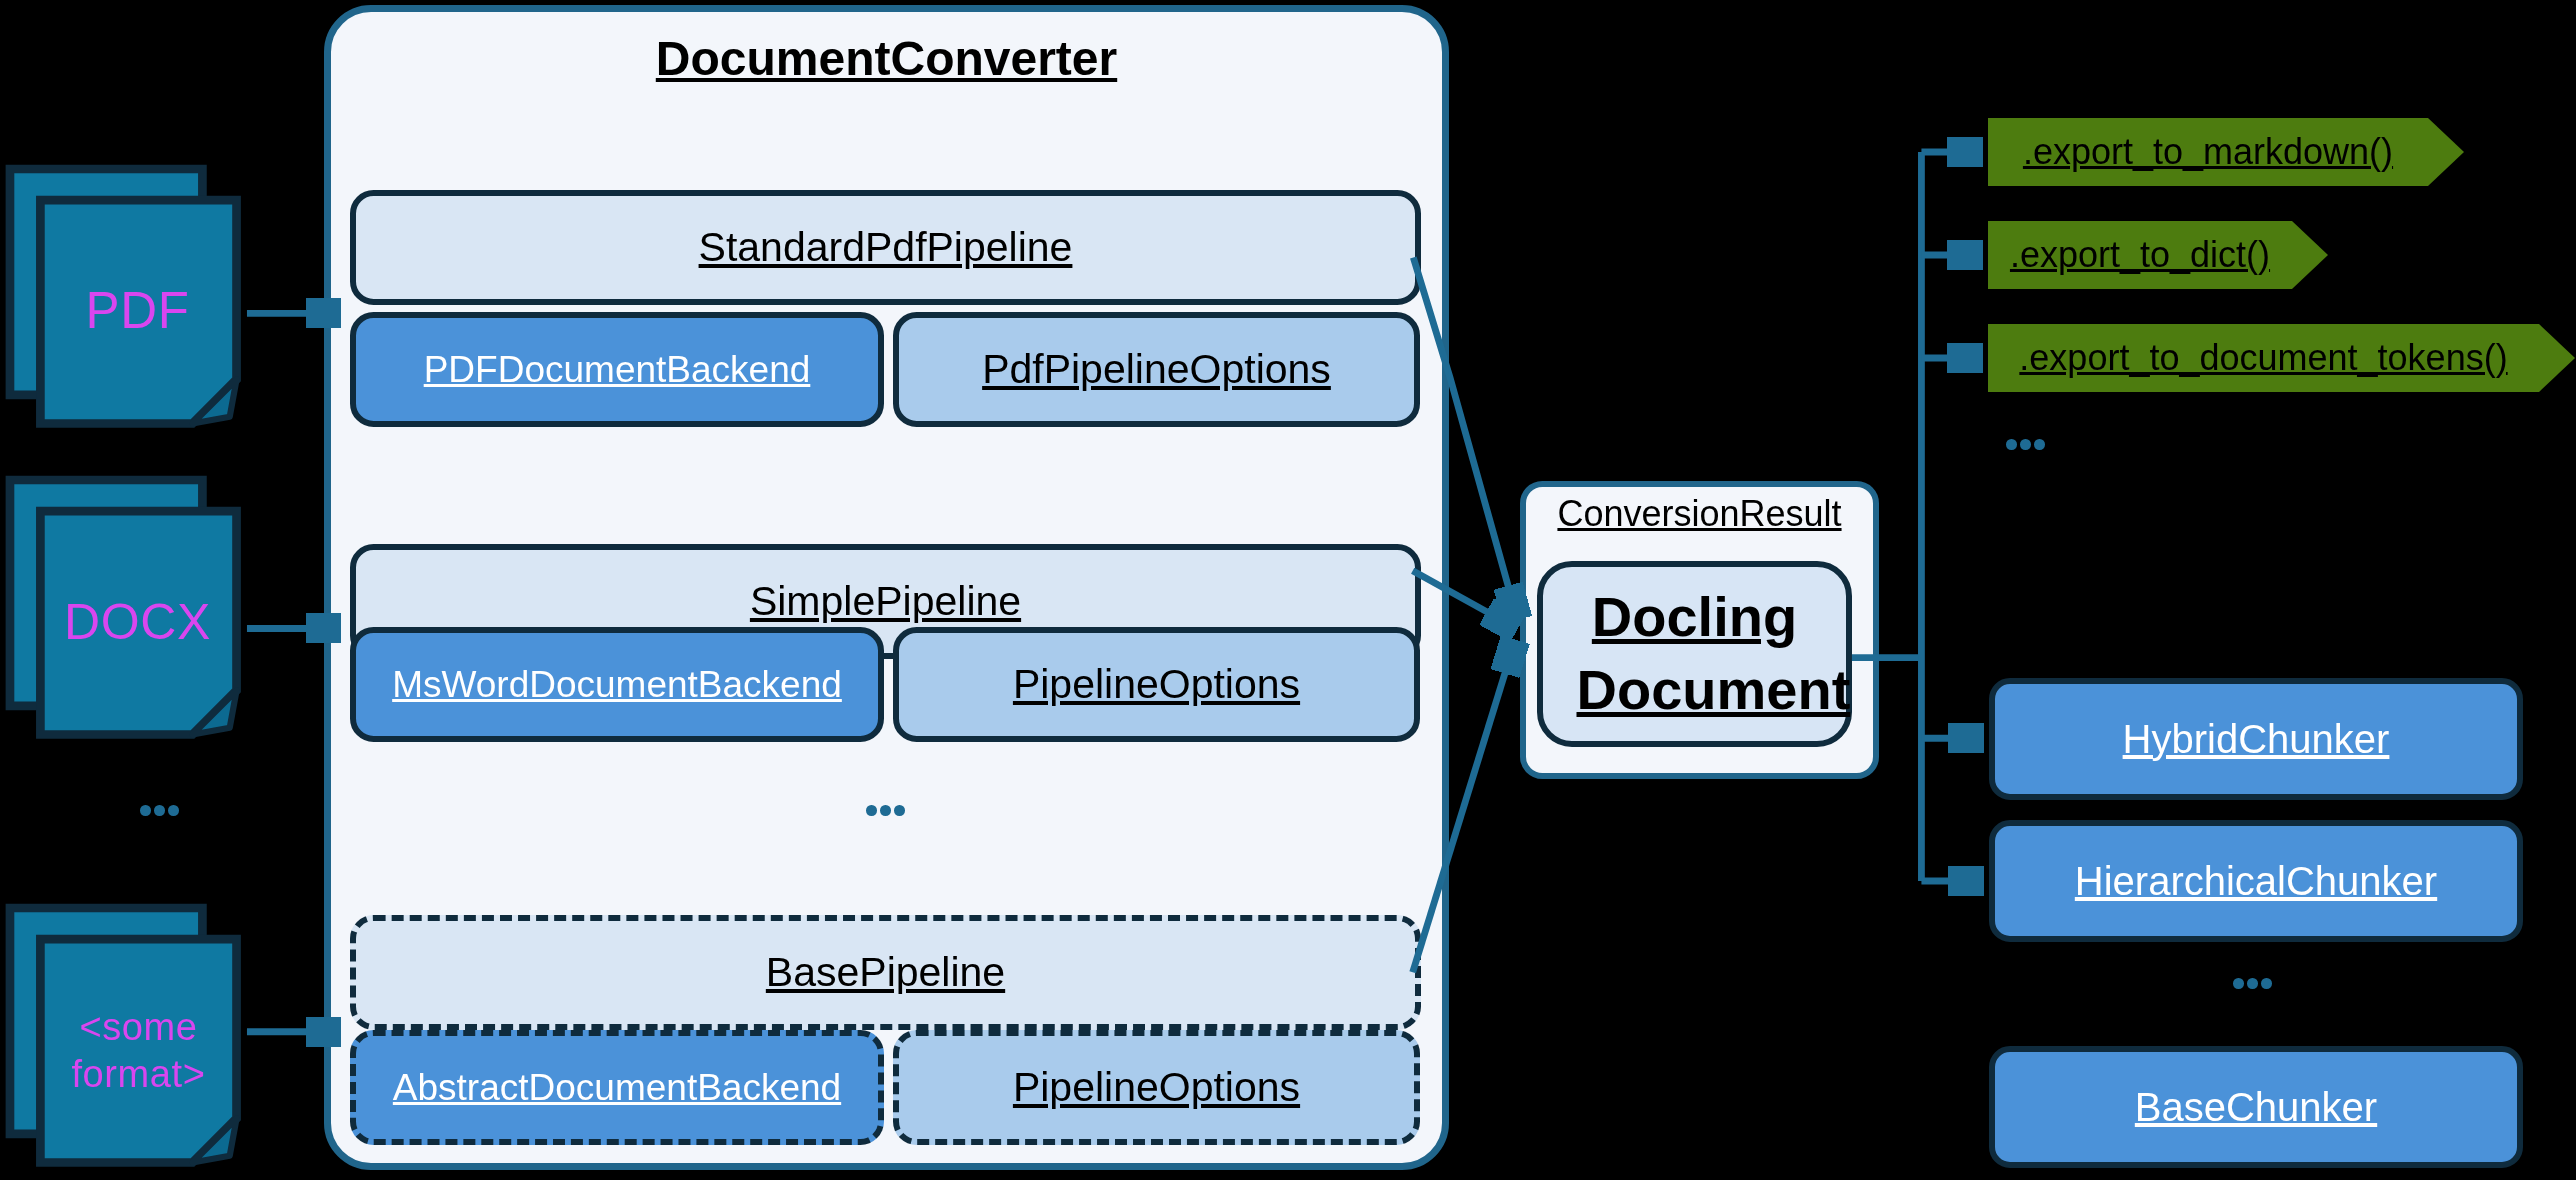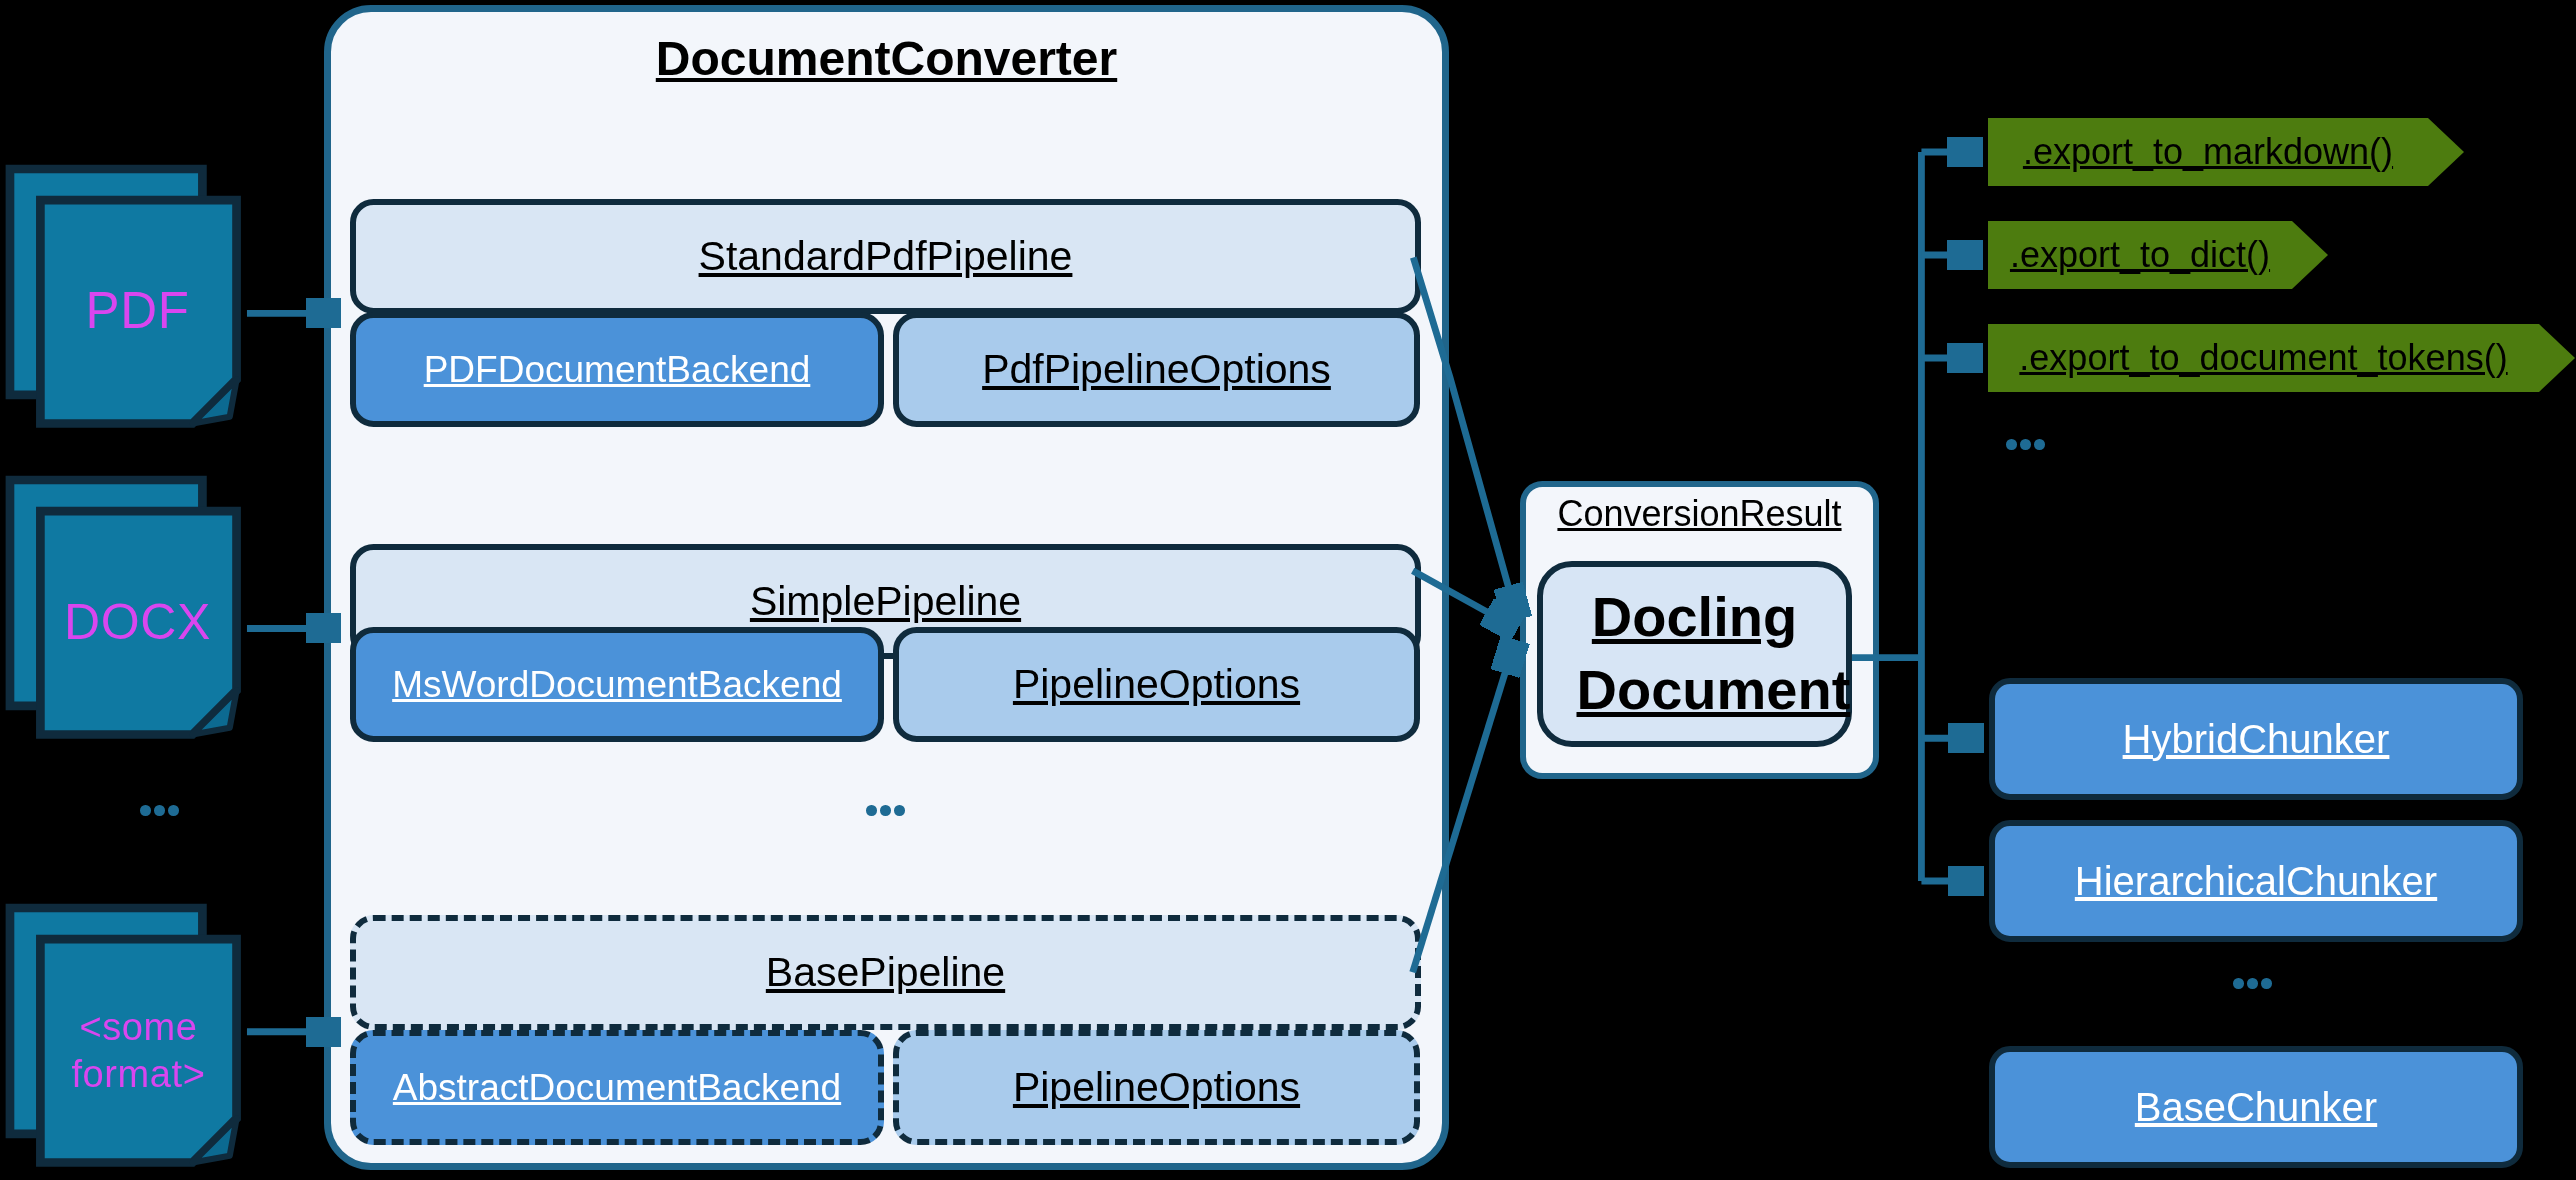--- a/index.html
+++ b/index.html
@@ -97,21 +97,21 @@
       <path d="M8,8 H318 V372 H8 Z" fill="#0f79a2" stroke="#0f2b3d" stroke-width="14"></path>
       <path d="M57,58 H373 V347 L302,418 H57 Z" fill="#0f79a2" stroke="#0f2b3d" stroke-width="14"></path>
       <path d="M302,418 L373,347 L362,407 Z" fill="#0c6a91" stroke="#0f2b3d" stroke-width="10" stroke-linejoin="round"></path>
     </svg>
     <div class="doc-label small center" style="width:155px;left:56px;">&lt;some format&gt;</div>
   </div>
 
   <div class="abs converter"></div>
   <div class="abs conv-title center">DocumentConverter</div>
 
-  <div class="abs pipe-header center" style="top:199px;text-align:center;">StandardPdfPipeline</div>
+  <div class="abs pipe-header center" style="top:190px;text-align:center;">StandardPdfPipeline</div>
   <div class="abs backend center" style="top:312px;">PDFDocumentBackend</div>
   <div class="abs options center" style="top:312px;">PdfPipelineOptions</div>
 
   <div class="abs pipe-header center" style="top:512px;margin-top:32px;">SimplePipeline</div>
   <div class="abs backend center" style="top:627px;">MsWordDocumentBackend</div>
   <div class="abs options center" style="top:627px;">PipelineOptions</div>
 
   <div class="abs dots" style="left:866px;top:805px;">
     <i></i>
       <i></i>

